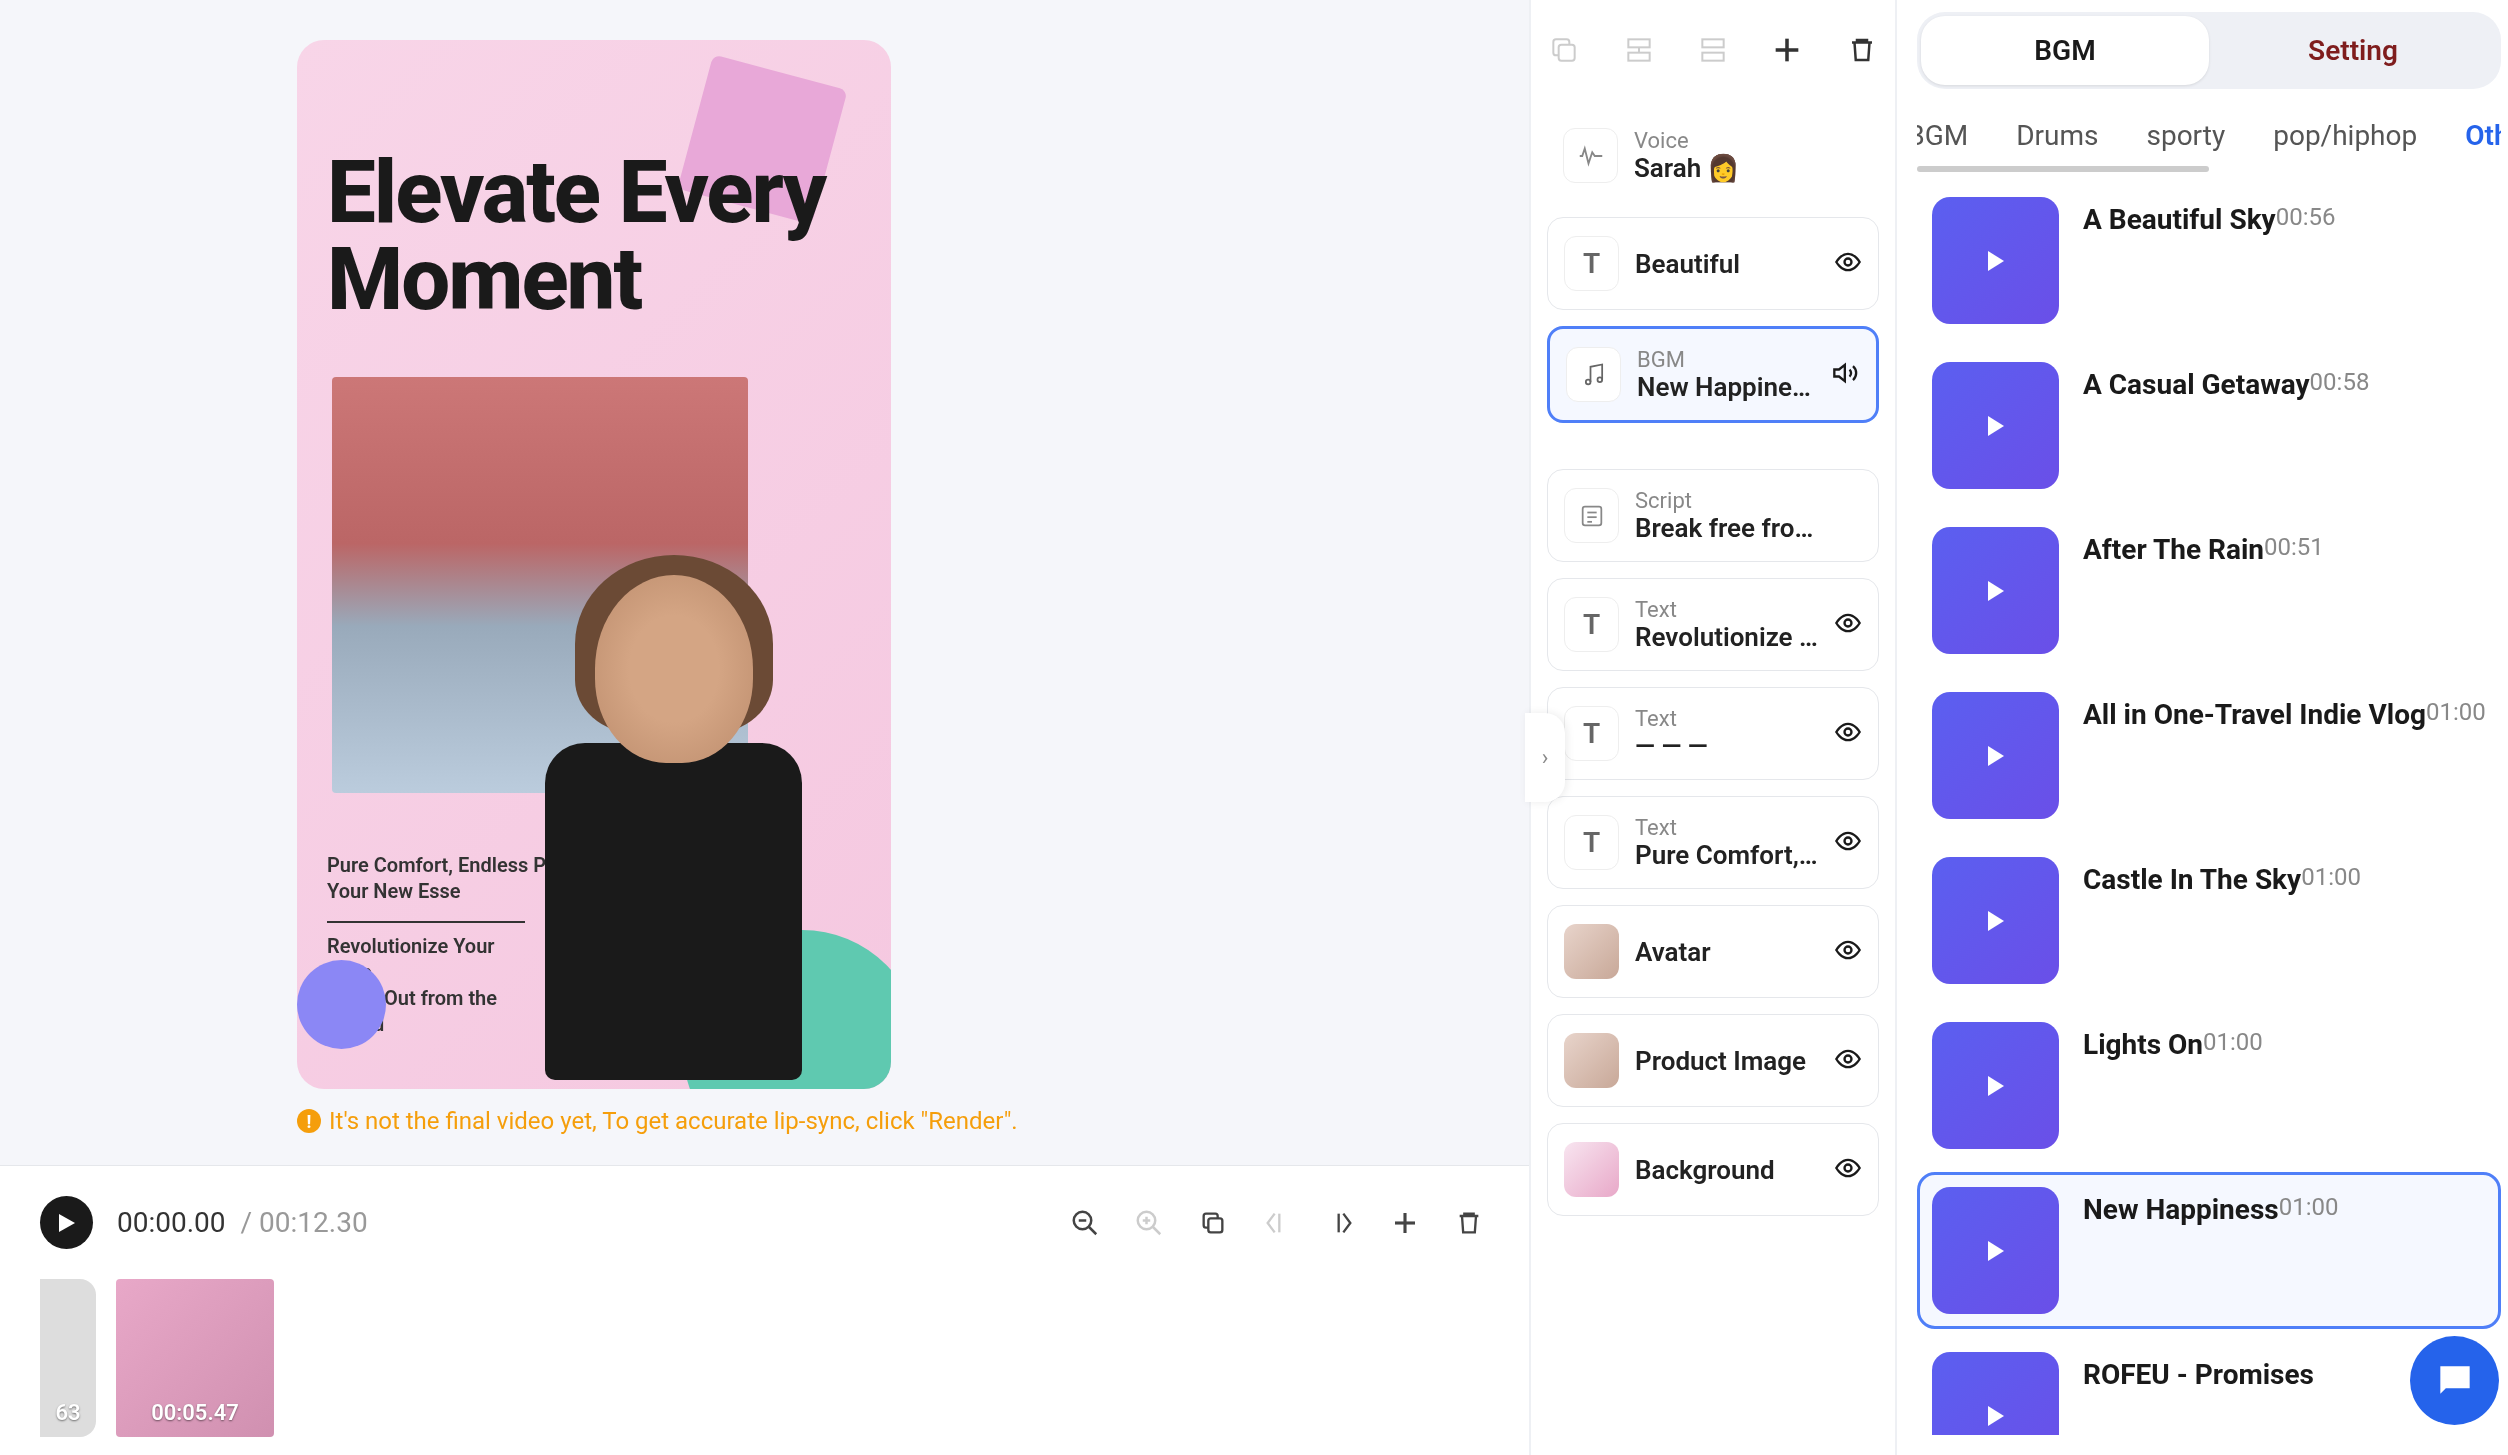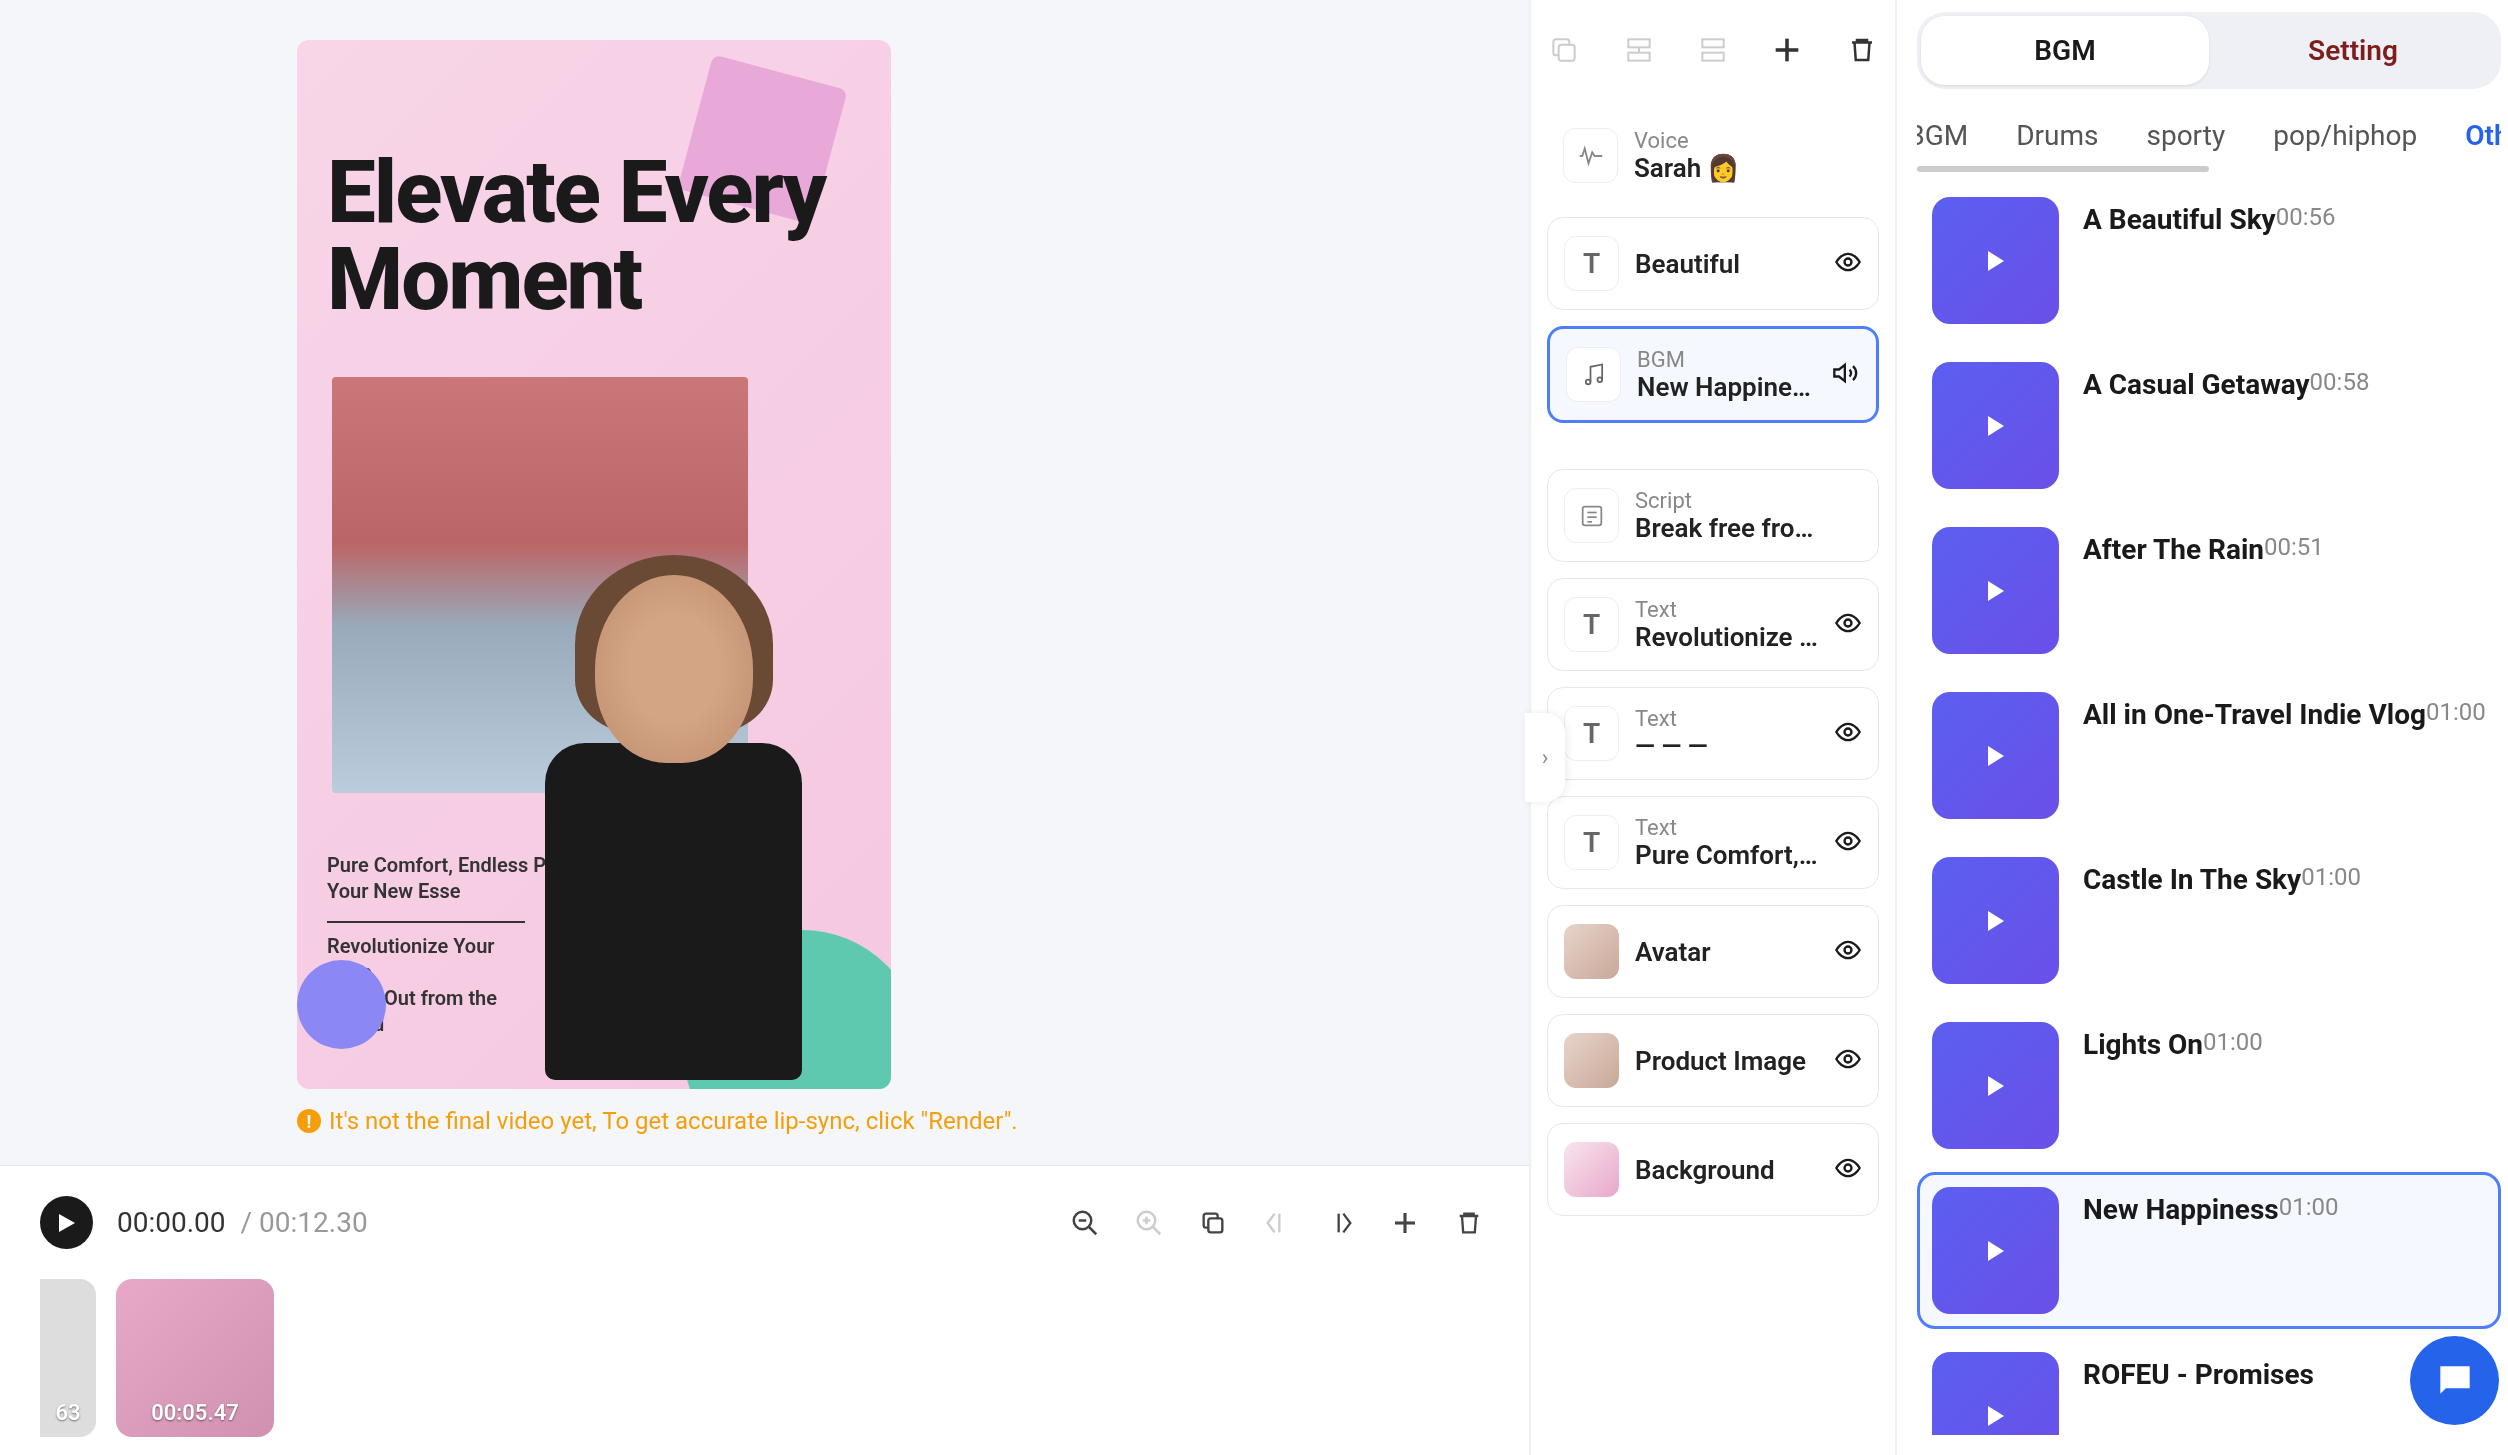--- a/index.html
+++ b/index.html
@@ -23,21 +23,21 @@
       flex: 1;
       position: relative;
       padding: 40px 0 0 0;
     }
     
     .preview-canvas {
       width: 594px;
       height: 1049px;
       margin-left: 297px;
       background: linear-gradient(135deg, #f8d5e8 0%, #f5c8e0 100%);
-      border-radius: 12px;
+      border-radius: 27px;
       position: relative;
       overflow: hidden;
     }
     
     .preview-accent {
       position: absolute;
       top: 30px;
       right: 59px;
       width: 139px;
       height: 139px;
@@ -200,21 +200,21 @@
     .timeline-strip {
       background: #fff;
       padding: 20px 40px;
       display: flex;
       gap: 20px;
       align-items: flex-start;
     }
     .clip-thumb {
       width: 158px;
       height: 158px;
-      border-radius: 16px;
+      border-radius: 4px;
       position: relative;
       background: linear-gradient(135deg, #e8a8c8, #d090b0);
       overflow: hidden;
     }
     .clip-thumb.first { width: 56px; border-radius: 0 16px 16px 0; background: #ddd; }
     .clip-time {
       position: absolute;
       bottom: 12px;
       left: 50%;
       transform: translateX(-50%);

